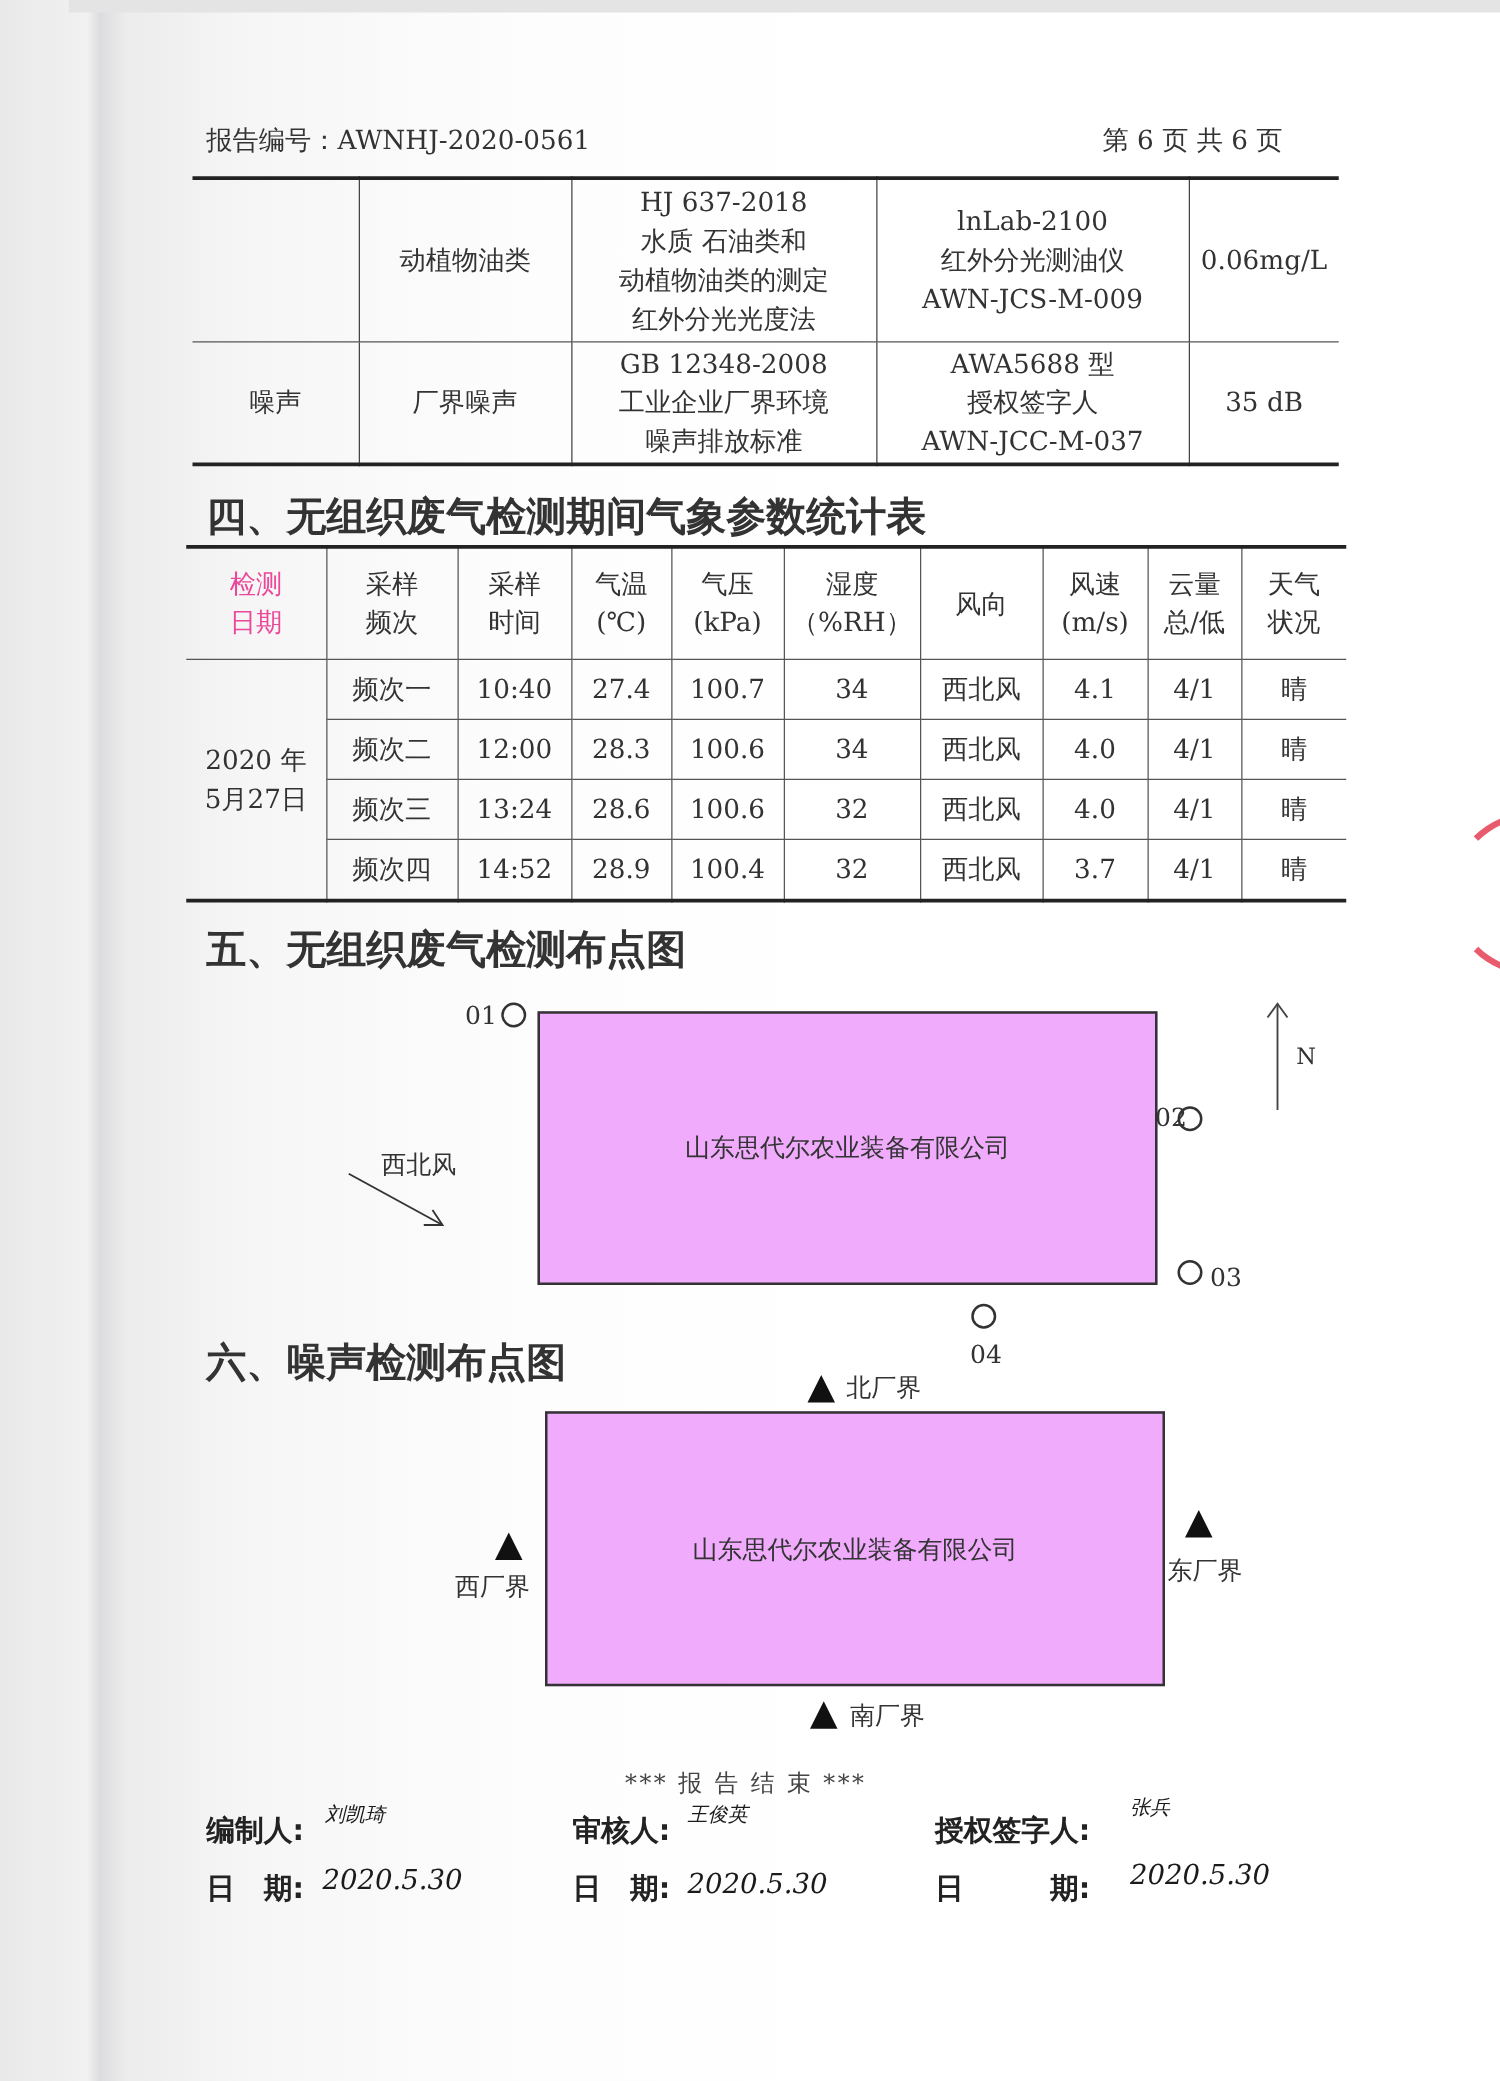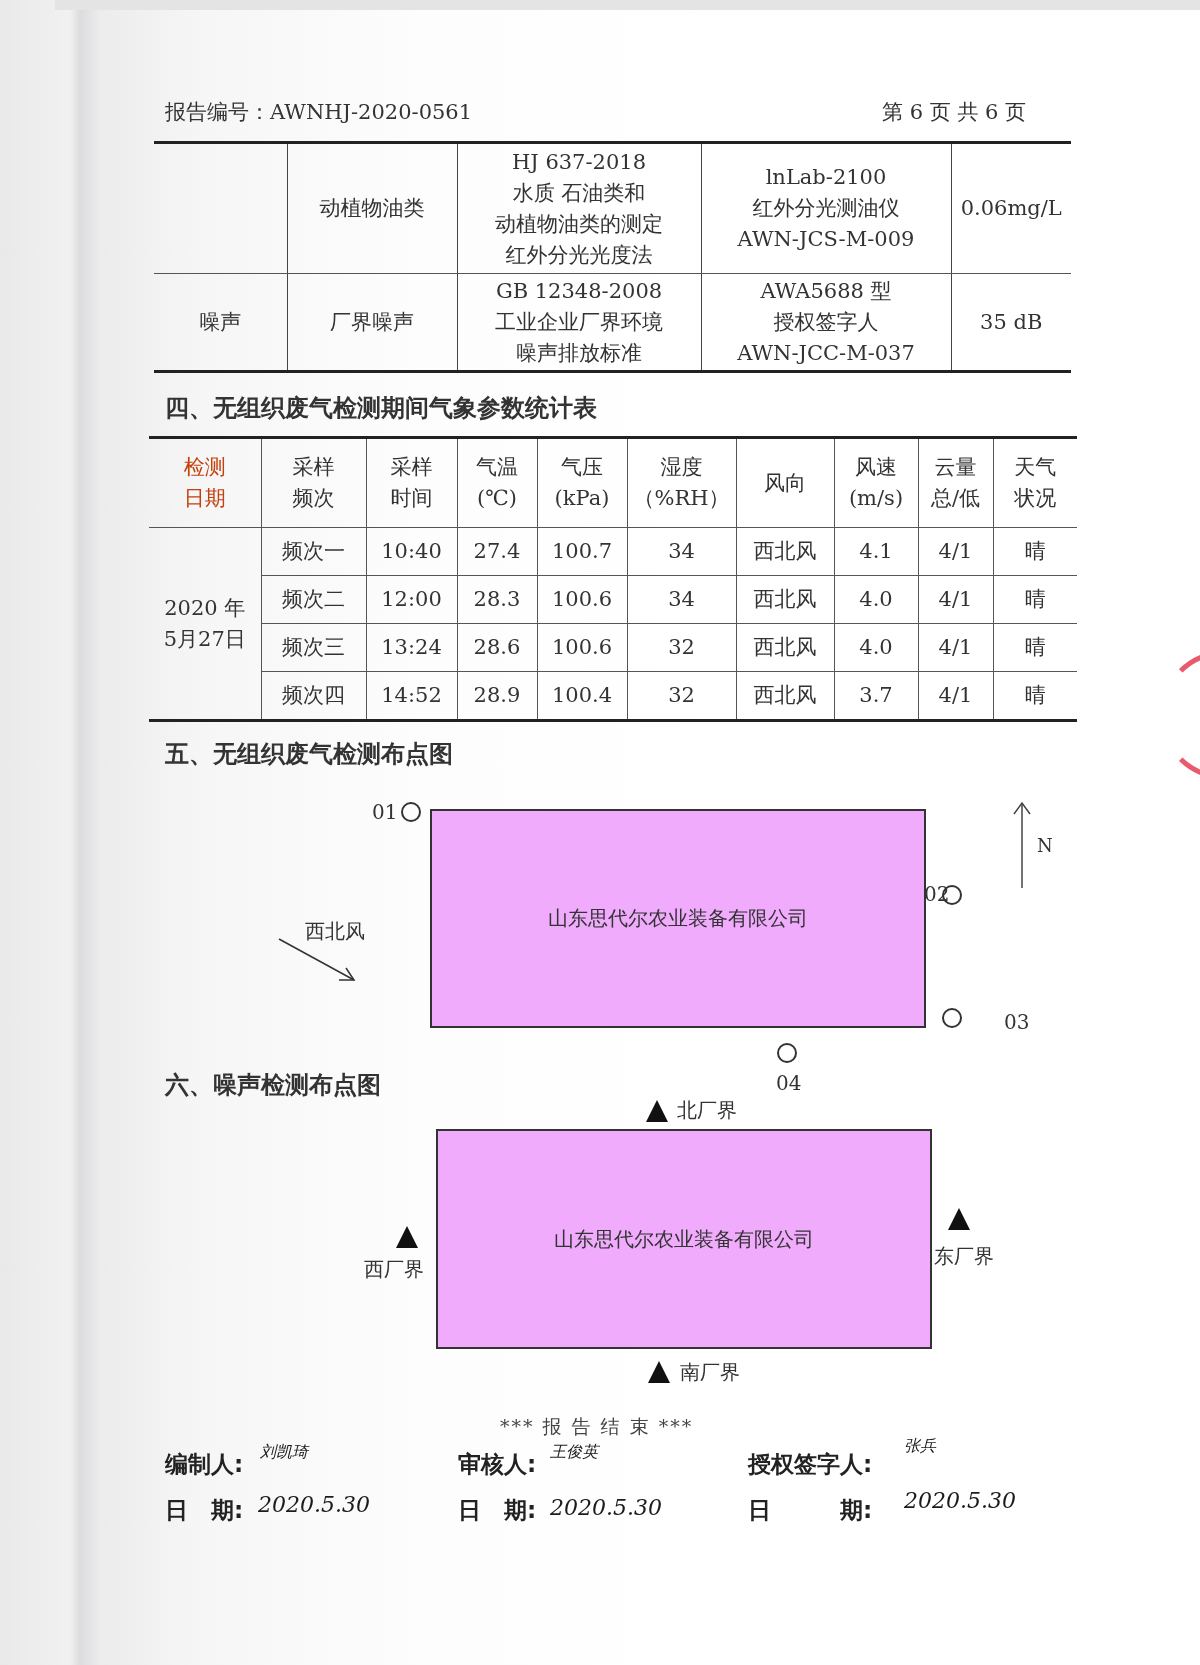--- a/index.html
+++ b/index.html
@@ -20,22 +20,22 @@
   td { border:1px solid #555; text-align:center; vertical-align:middle; font-size:21px; line-height:31px; color:#333; padding:0; }
   .t1 { left:154px; top:141px; width:917px; border-top:3px solid #222; border-bottom:3px solid #222; }
   .t1 td { border-left:1px solid #444; border-right:1px solid #444; }
   .t1 tr td:first-child { border-left:none; }
   .t1 tr td:last-child { border-right:none; }
   .t2 { left:149px; top:436px; width:928px; border-top:3px solid #222; border-bottom:3px solid #222; }
   .t2 td { height:47px; }
   .t2 tr td:first-child { border-left:none; }
   .t2 tr td:last-child { border-right:none; }
   .t2 .hd td { height:88px; line-height:31px; }
-  .t2 .hd td.gray { color:#c2410c; }
-  .sec { font-size:24px; font-weight:bold; color:#333; font-family:"DejaVu Sans","Liberation Sans",sans-serif; }
+  .t2 .hd td.gray { color:#ec4899; }
+  .sec { font-size:32px; font-weight:bold; color:#333; font-family:"DejaVu Sans","Liberation Sans",sans-serif; }
   .box { position:absolute; border:2px solid #333; background:#f0abfc; }
   .lbl { font-size:20px; color:#333; }
   .circ { position:absolute; width:16px; height:16px; border:2px solid #333; border-radius:50%; }
   .tri { position:absolute; width:0; height:0; border-left:11px solid transparent; border-right:11px solid transparent; border-bottom:22px solid #111; }
   .sig { font-family:"DejaVu Sans","Liberation Sans",sans-serif; font-weight:bold; font-size:23px; color:#222; }
   .hand { font-family:"DejaVu Serif", serif; font-style:italic; font-size:16px; color:#1b1b1b; }
   .stamp { position:absolute; left:1160px; top:650px; width:120px; height:120px; border:5px solid #e85a6c; border-radius:50%; border-left-color:transparent; }
 </style>
 </head>
 <body>
@@ -205,21 +205,21 @@
   <div class="abs lbl" style="left:0; right:0; top:94px; text-align:center;">山东思代尔农业装备有限公司</div>
 </div>
 
 <div class="abs lbl" style="left:372px; top:800px;">01</div>
 <div class="circ" style="left:401px; top:802px;"></div>
 
 <div class="circ" style="left:942px; top:885px;"></div>
 <div class="abs lbl" style="left:924px; top:882px;">02</div>
 
 <div class="circ" style="left:942px; top:1008px;"></div>
-<div class="abs lbl" style="left:968px; top:1010px;margin-left:36px;">03</div>
+<div class="abs lbl" style="left:968px; top:1010px;">03</div>
 
 <div class="circ" style="left:777px; top:1043px;"></div>
 <div class="abs lbl" style="left:776px; top:1071px;">04</div>
 
 <div class="abs lbl" style="left:305px; top:918px;">西北风</div>
 <svg class="abs" style="left:276px; top:936px;" width="84" height="48">
   <line x1="3" y1="3" x2="78" y2="44" stroke="#333" stroke-width="1.5"></line>
   <polyline points="63,44 78,44 70,32" fill="none" stroke="#333" stroke-width="1.5"></polyline>
 </svg>
 

